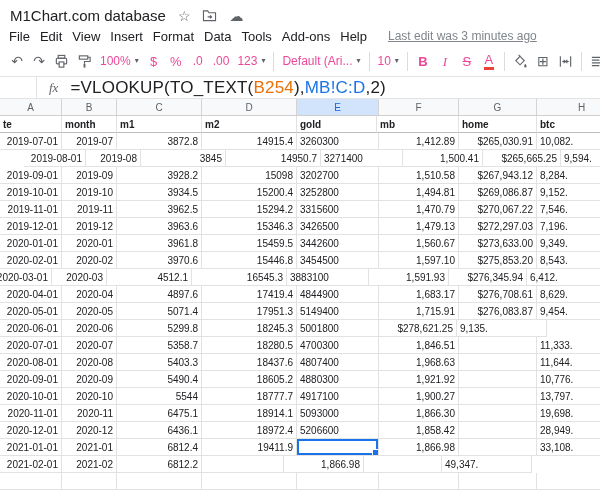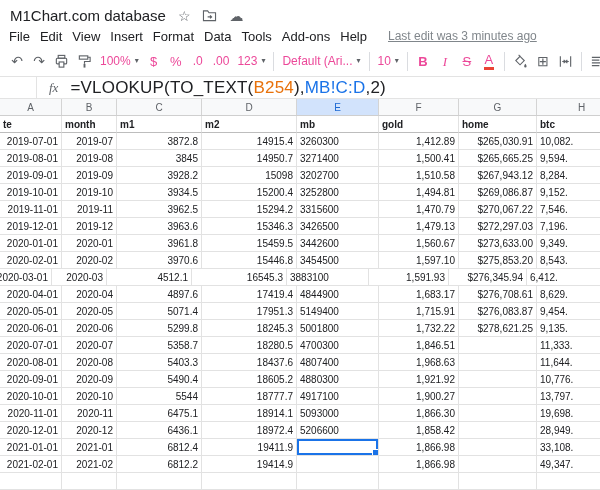--- a/index.html
+++ b/index.html
@@ -197,37 +197,37 @@
     <div class="colh" data-name="column-header-F" style="width: 80px;">F</div>
     <div class="colh" data-name="column-header-G" style="width: 78px;">G</div>
     <div class="colh" data-name="column-header-H" style="width: 90px;">H</div>
   </div>
 <div class="grid" id="grid" data-name="sheet-grid">
     <div class="srow hdr" data-name="sheet-row">
       <div class="cell" data-name="cell" style="width: 62px;">te</div>
       <div class="cell" data-name="cell" style="width: 55px;">month</div>
       <div class="cell" data-name="cell" style="width: 85px;">m1</div>
       <div class="cell" data-name="cell" style="width: 95px;">m2</div>
+      <div class="cell" data-name="cell" style="width: 80px;">gold</div>
       <div class="cell" data-name="cell" style="width: 82px;">mb</div>
-      <div class="cell" data-name="cell" style="width: 80px;">gold</div>
       <div class="cell" data-name="cell" style="width: 78px;">home</div>
       <div class="cell" data-name="cell" style="width: 90px;">btc</div>
     </div>
     <div class="srow" data-name="sheet-row">
       <div class="cell r" data-name="cell" style="width: 62px;">2019-07-01</div>
       <div class="cell r" data-name="cell" style="width: 55px;">2019-07</div>
       <div class="cell r" data-name="cell" style="width: 85px;">3872.8</div>
       <div class="cell r" data-name="cell" style="width: 95px;">14915.4</div>
       <div class="cell" data-name="cell" style="width: 82px;">3260300</div>
       <div class="cell r" data-name="cell" style="width: 80px;">1,412.89</div>
       <div class="cell r" data-name="cell" style="width: 78px;">$265,030.91</div>
       <div class="cell" data-name="cell" style="width: 90px;">10,082.</div>
     </div>
     <div class="srow" data-name="sheet-row">
-      <div class="cell r" data-name="cell" style="width: 62px;">2019-08-01</div>
+      <div class="cell r" data-name="cell" style="width: 62px; margin-left: 24px;">2019-08-01</div>
       <div class="cell r" data-name="cell" style="width: 55px;">2019-08</div>
       <div class="cell r" data-name="cell" style="width: 85px;">3845</div>
       <div class="cell r" data-name="cell" style="width: 95px;">14950.7</div>
       <div class="cell" data-name="cell" style="width: 82px;">3271400</div>
       <div class="cell r" data-name="cell" style="width: 80px;">1,500.41</div>
       <div class="cell r" data-name="cell" style="width: 78px;">$265,665.25</div>
       <div class="cell" data-name="cell" style="width: 90px;">9,594.</div>
     </div>
     <div class="srow" data-name="sheet-row">
       <div class="cell r" data-name="cell" style="width: 62px;">2019-09-01</div>
@@ -318,21 +318,20 @@
       <div class="cell r" data-name="cell" style="width: 80px;">1,715.91</div>
       <div class="cell r" data-name="cell" style="width: 78px;">$276,083.87</div>
       <div class="cell" data-name="cell" style="width: 90px;">9,454.</div>
     </div>
     <div class="srow" data-name="sheet-row">
       <div class="cell r" data-name="cell" style="width: 62px;">2020-06-01</div>
       <div class="cell r" data-name="cell" style="width: 55px;">2020-06</div>
       <div class="cell r" data-name="cell" style="width: 85px;">5299.8</div>
       <div class="cell r" data-name="cell" style="width: 95px;">18245.3</div>
       <div class="cell" data-name="cell" style="width: 82px;">5001800</div>
-      <div class="cell r" data-name="cell" style="width: 80px;">1,732.22</div>
       <div class="cell r" data-name="cell" style="width: 78px;">$278,621.25</div>
       <div class="cell" data-name="cell" style="width: 90px;">9,135.</div>
     </div>
     <div class="srow" data-name="sheet-row">
       <div class="cell r" data-name="cell" style="width: 62px;">2020-07-01</div>
       <div class="cell r" data-name="cell" style="width: 55px;">2020-07</div>
       <div class="cell r" data-name="cell" style="width: 85px;">5358.7</div>
       <div class="cell r" data-name="cell" style="width: 95px;">18280.5</div>
       <div class="cell" data-name="cell" style="width: 82px;">4700300</div>
       <div class="cell r" data-name="cell" style="width: 80px;">1,846.51</div>
@@ -396,21 +395,20 @@
       <div class="cell r" data-name="cell" style="width: 95px;">19411.9</div>
       <div class="cell selcell" data-name="cell" style="width: 82px;"></div>
       <div class="cell r" data-name="cell" style="width: 80px;">1,866.98</div>
       <div class="cell r" data-name="cell" style="width: 78px;"></div>
       <div class="cell" data-name="cell" style="width: 90px;">33,108.</div>
     </div>
     <div class="srow" data-name="sheet-row">
       <div class="cell r" data-name="cell" style="width: 62px;">2021-02-01</div>
       <div class="cell r" data-name="cell" style="width: 55px;">2021-02</div>
       <div class="cell r" data-name="cell" style="width: 85px;">6812.2</div>
-      <div class="cell r" data-name="cell" style="width: 95px;">19414.9</div>
       <div class="cell" data-name="cell" style="width: 82px;"></div>
       <div class="cell r" data-name="cell" style="width: 80px;">1,866.98</div>
       <div class="cell r" data-name="cell" style="width: 78px;"></div>
       <div class="cell" data-name="cell" style="width: 90px;">49,347.</div>
     </div>
     <div class="srow" data-name="sheet-row">
       <div class="cell r" data-name="cell" style="width: 62px;"></div>
       <div class="cell r" data-name="cell" style="width: 55px;"></div>
       <div class="cell r" data-name="cell" style="width: 85px;"></div>
       <div class="cell r" data-name="cell" style="width: 95px;"></div>

